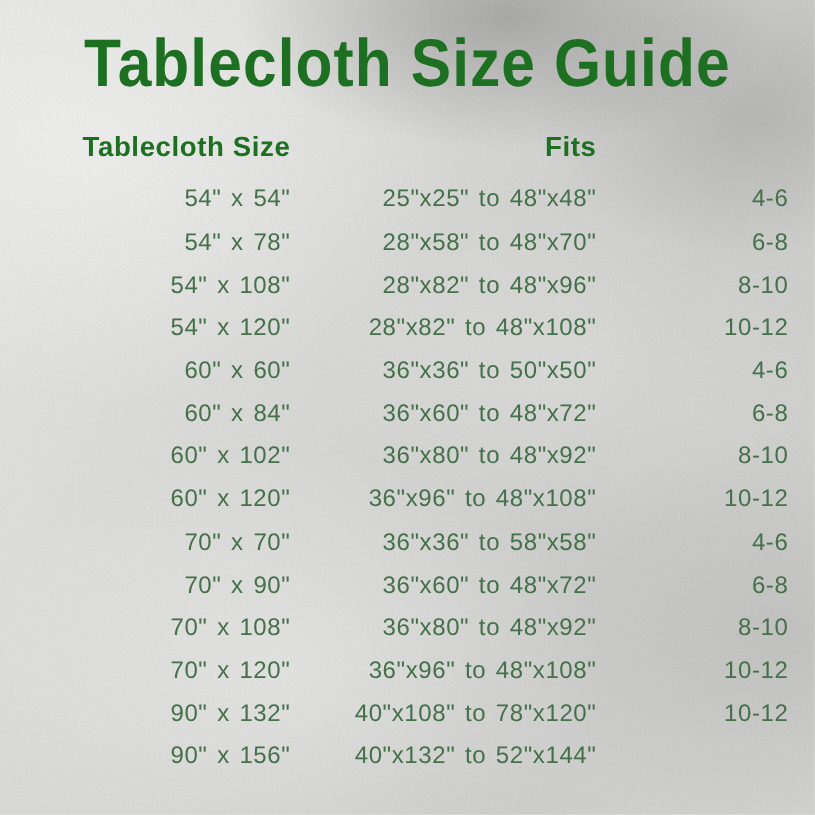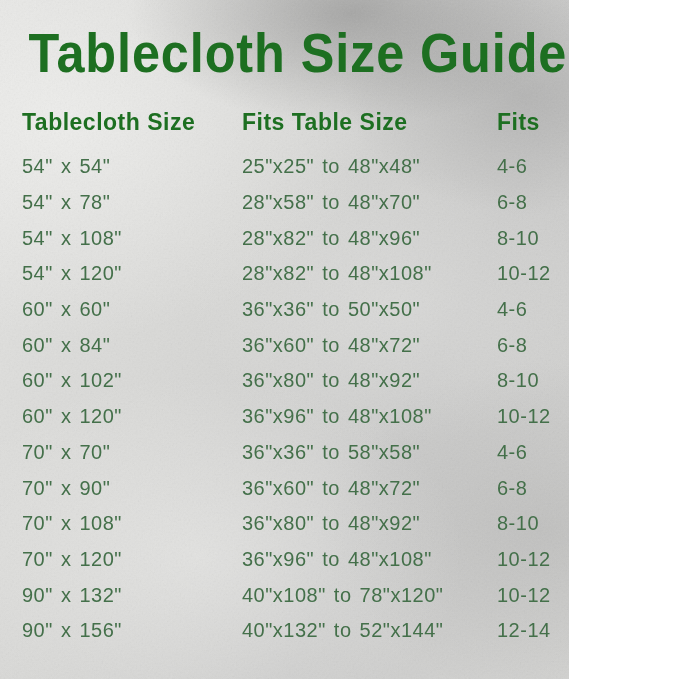--- a/index.html
+++ b/index.html
@@ -1,18 +1,18 @@
 <!DOCTYPE html>
 <html style="--title-green: #1d6f21; --data-green: #44704a; --bg-silver: #d4d4d2;"><head>
 <meta charset="utf-8">
 <style>
   html, body { margin: 0; padding: 0; }
   .page {
     position: relative;
-    width: 569px;
+    width: 679px;
     height: 679px;
     overflow: hidden;
     font-family: "Liberation Sans", sans-serif;
     background-color: var(--bg-silver, #d4d4d2);
     background-image:
       radial-gradient(ellipse 320px 160px at 62% 2%, rgba(118,118,118,0.50), rgba(118,118,118,0) 70%),
       radial-gradient(ellipse 260px 170px at 92% 14%, rgba(140,140,140,0.38), rgba(140,140,140,0) 70%),
       radial-gradient(ellipse 420px 300px at 12% 18%, rgba(248,248,246,0.55), rgba(248,248,246,0) 72%),
       radial-gradient(ellipse 380px 260px at 35% 82%, rgba(244,244,242,0.45), rgba(244,244,242,0) 70%),
       radial-gradient(ellipse 320px 240px at 96% 78%, rgba(150,150,150,0.28), rgba(150,150,150,0) 70%),
@@ -49,21 +49,21 @@
     top: 104px;
     left: 0;
     right: 0;
     padding: 0 22px;
   }
   .t-row {
     display: grid;
     grid-template-columns: 220px 255px 160px;
     align-items: center;
   }
-  .t-row > span { text-align: left; white-space: nowrap; }
+  .t-row > span { text-align: right; white-space: nowrap; }
   .header-row {
     height: 36px;
     font-size: 23px;
     font-weight: bold;
     letter-spacing: 0.5px;
     color: var(--title-green, #1d6f21);
   }
   .body-row {
     height: 35.7px;
     font-size: 20px;
@@ -90,21 +90,20 @@
   </svg>
 
   <div class="content">
 
     <h1 class="title">Tablecloth Size Guide</h1>
 
     <div class="size-table">
 
       <div class="t-row header-row">
         <span>Tablecloth Size</span>
-        <span>Fits Table Size</span>
         <span>Fits</span>
       </div>
 
       <div class="rows-container" id="rows-container">
   <div class="t-row body-row">
     <span>54" x 54"</span>
     <span>25"x25" to 48"x48"</span>
     <span>4-6</span>
   </div>
 
@@ -176,19 +175,18 @@
 
   <div class="t-row body-row">
     <span>90" x 132"</span>
     <span>40"x108" to 78"x120"</span>
     <span>10-12</span>
   </div>
 
   <div class="t-row body-row">
     <span>90" x 156"</span>
     <span>40"x132" to 52"x144"</span>
-    <span>12-14</span>
   </div>
 </div>
 
     </div>
   </div>
 </div>
 
 </body></html>

